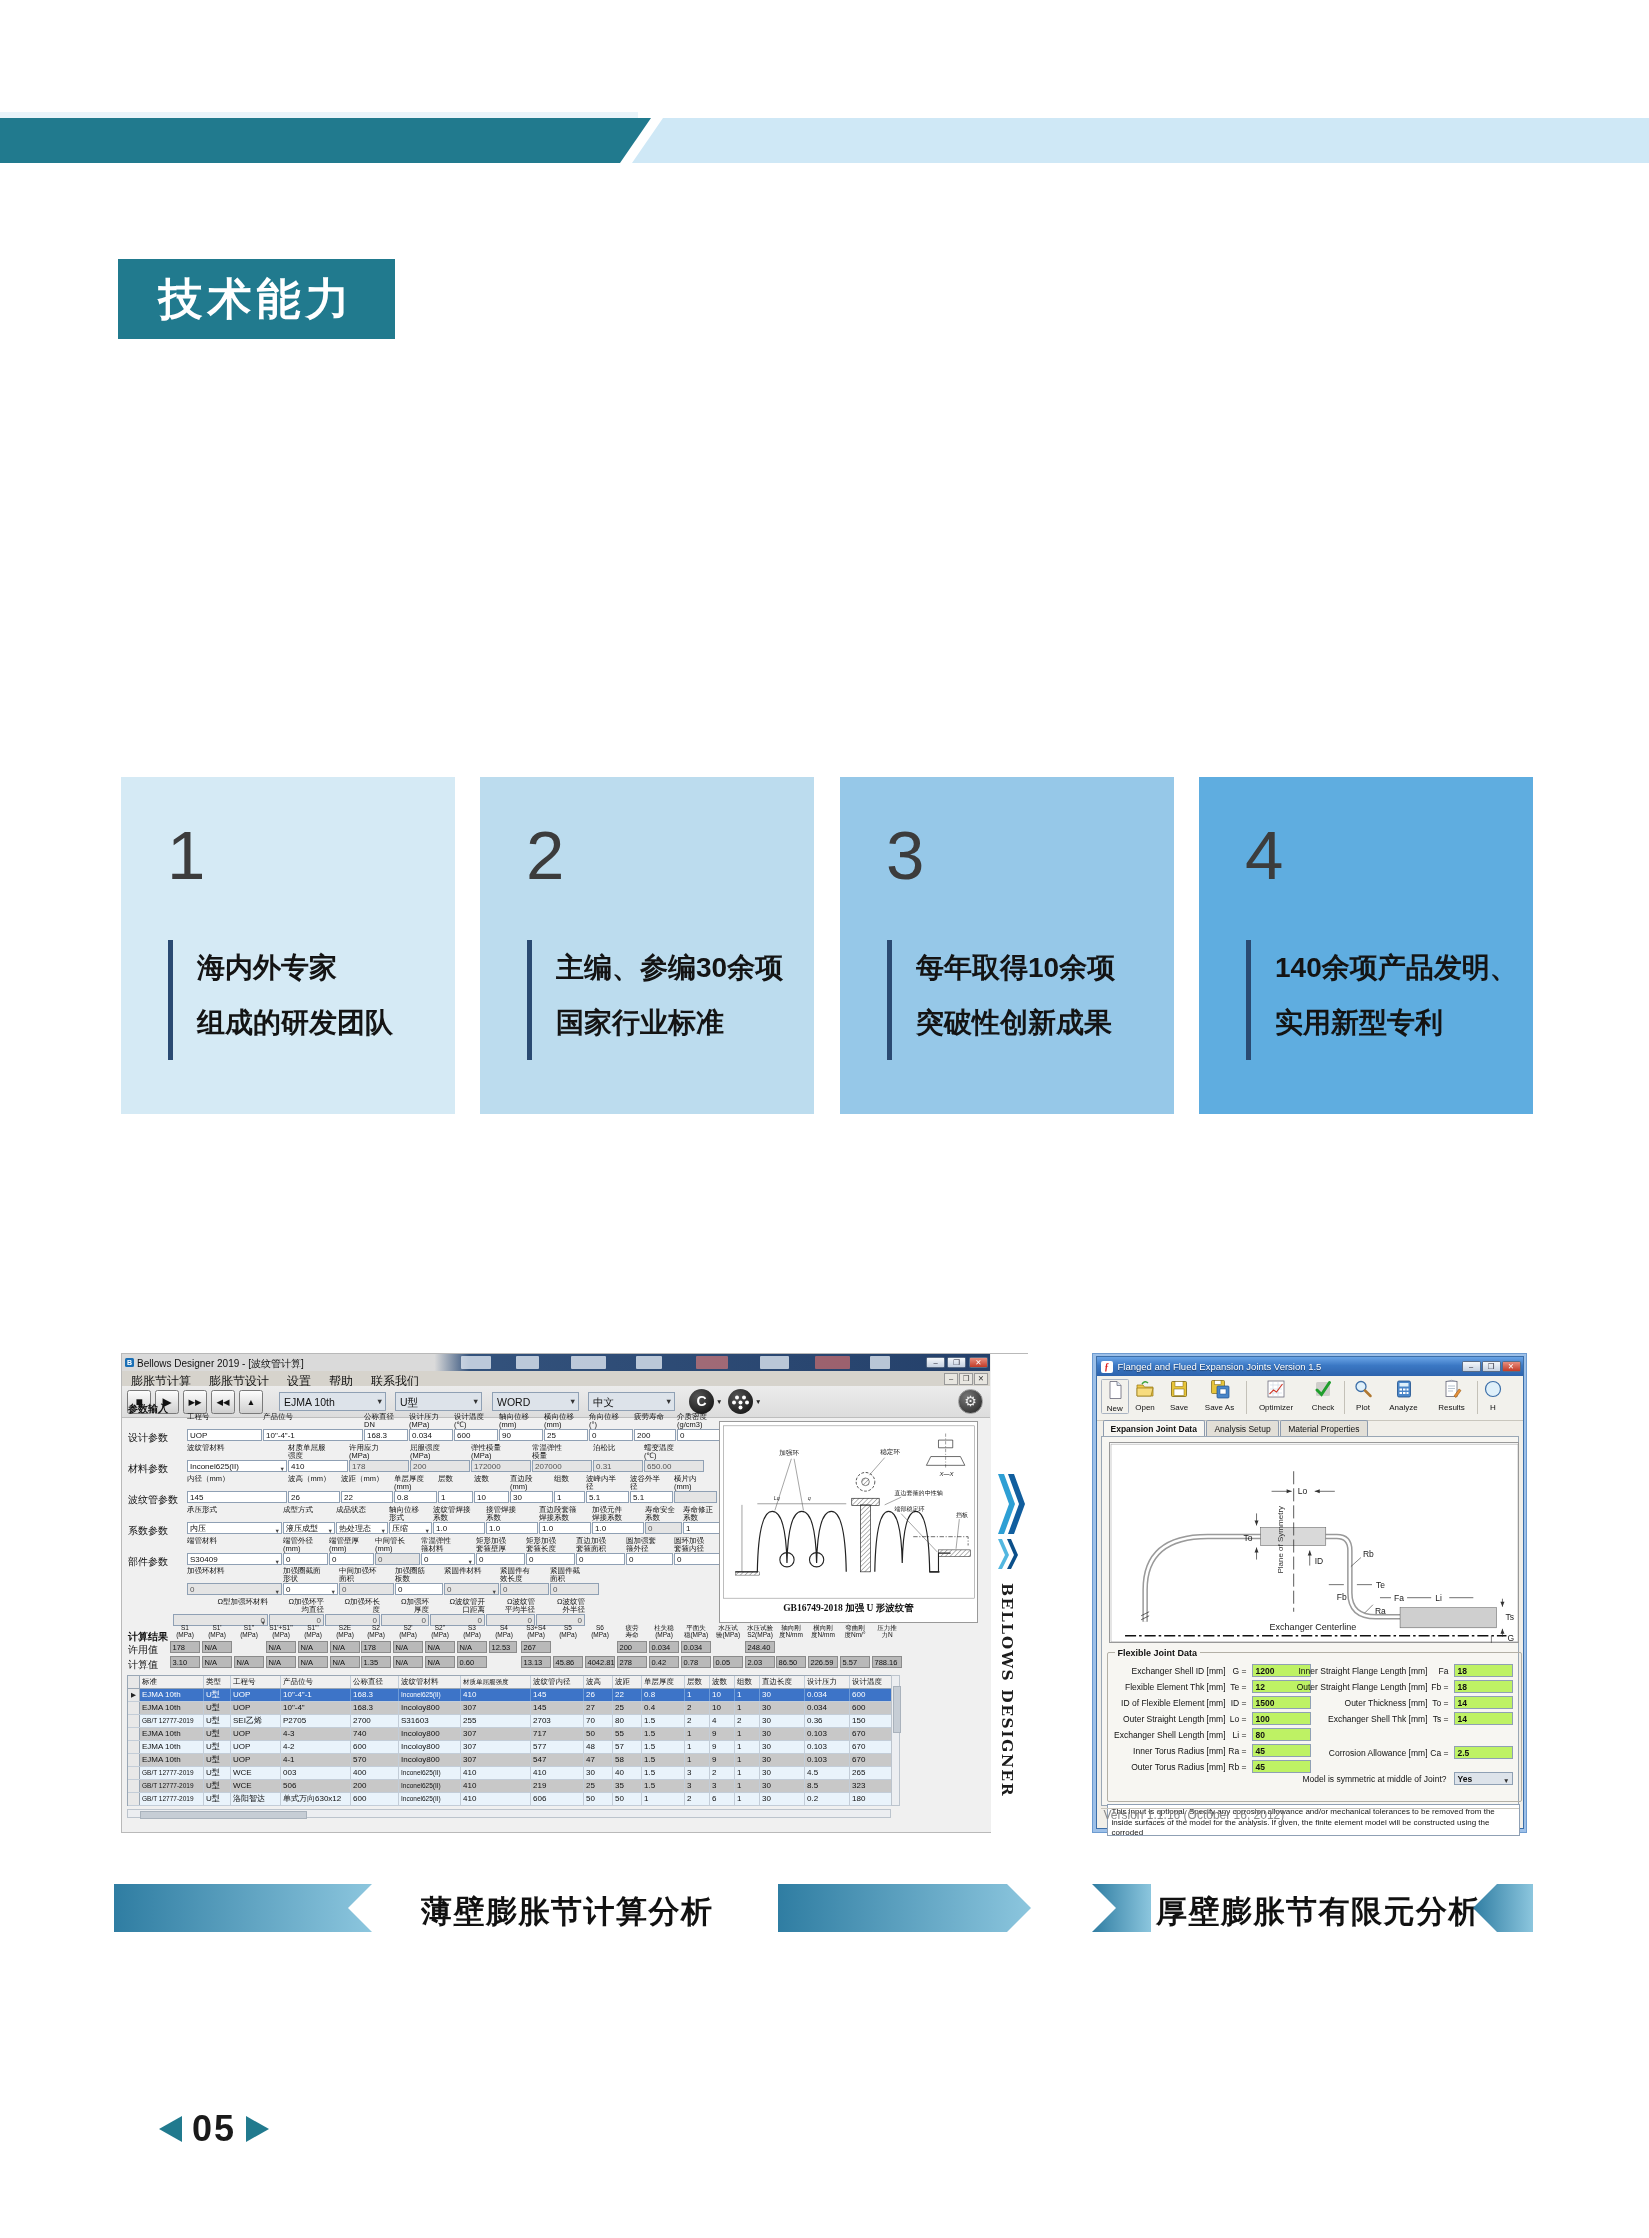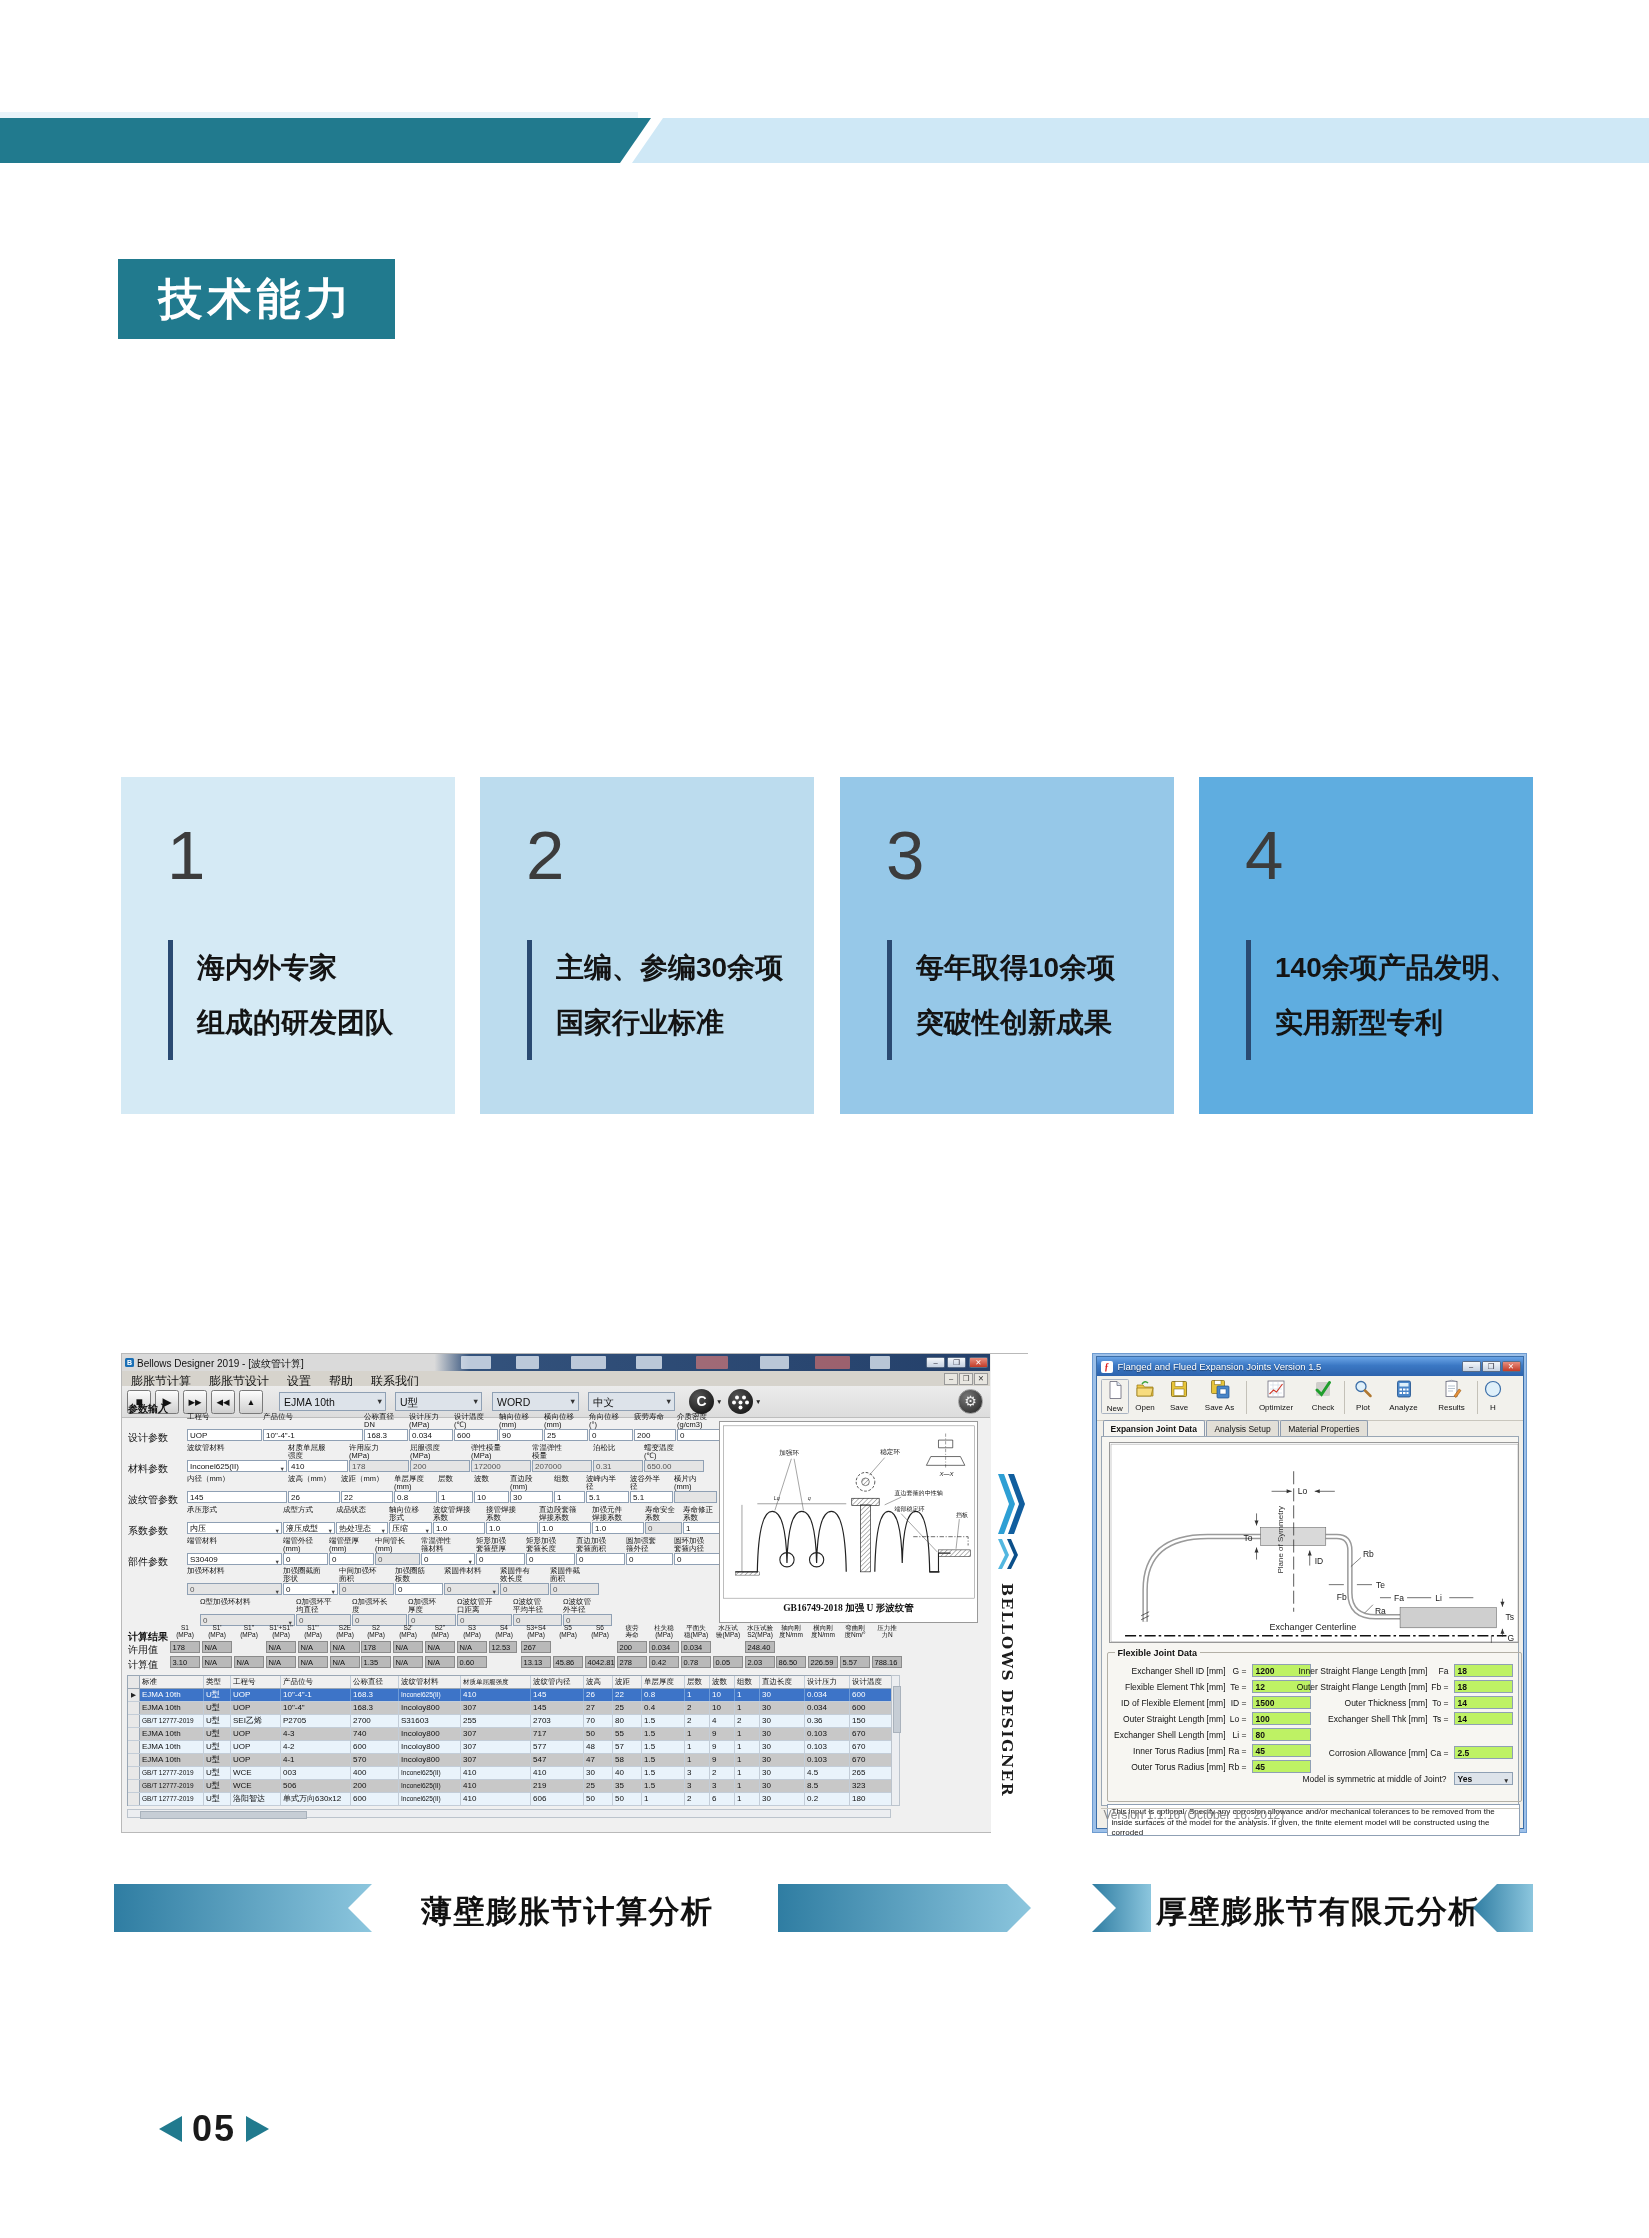--- a/index.html
+++ b/index.html
@@ -284,21 +284,21 @@
 套箍长度</div><div class="pinput">0</div></div><div class="pcol" style="width: 49px;"><div class="phead">直边加强
 套箍面积</div><div class="pinput">0</div></div><div class="pcol" style="width: 47px;"><div class="phead">圆加强套
 箍外径</div><div class="pinput">0</div></div><div class="pcol" style="width: 47px;"><div class="phead">圆环加强
 套箍内径</div><div class="pinput">0</div></div></div>
         <div class="abs" style="left: 65px; top: 213px; white-space: nowrap;"><div class="pcol" style="width: 95px;"><div class="phead">加强环材料</div><div class="pinput dis">0<div class="pa">▼</div></div></div><div class="pcol" style="width: 55px;"><div class="phead">加强圈截面
 形状</div><div class="pinput">0<div class="pa">▼</div></div></div><div class="pcol" style="width: 55px;"><div class="phead">中间加强环
 面积</div><div class="pinput dis">0</div></div><div class="pcol" style="width: 48px;"><div class="phead">加强圈筋
 板数</div><div class="pinput">0</div></div><div class="pcol" style="width: 55px;"><div class="phead">紧固件材料</div><div class="pinput dis">0<div class="pa">▼</div></div></div><div class="pcol" style="width: 49px;"><div class="phead">紧固件有
 效长度</div><div class="pinput dis">0</div></div><div class="pcol" style="width: 49px;"><div class="phead">紧固件截
 面积</div><div class="pinput dis">0</div></div></div>
-        <div class="abs" style="left: 78px; top: 244px; white-space: nowrap;"><div class="pcol" style="width: 95px;"><div class="phead">Ω型加强环材料</div><div class="pinput dis">0<div class="pa">▼</div></div></div><div class="pcol" style="width: 55px;"><div class="phead">Ω加强环平
+        <div class="abs" style="left: 51px; top: 244px; white-space: nowrap; text-align: right;"><div class="pcol" style="width: 95px;"><div class="phead">Ω型加强环材料</div><div class="pinput dis">0<div class="pa">▼</div></div></div><div class="pcol" style="width: 55px;"><div class="phead">Ω加强环平
 均直径</div><div class="pinput dis">0</div></div><div class="pcol" style="width: 55px;"><div class="phead">Ω加强环长
 度</div><div class="pinput dis">0</div></div><div class="pcol" style="width: 48px;"><div class="phead">Ω加强环
 厚度</div><div class="pinput dis">0</div></div><div class="pcol" style="width: 55px;"><div class="phead">Ω波纹管开
 口距离</div><div class="pinput dis">0</div></div><div class="pcol" style="width: 49px;"><div class="phead">Ω波纹管
 平均半径</div><div class="pinput dis">0</div></div><div class="pcol" style="width: 49px;"><div class="phead">Ω波纹管
 外半径</div><div class="pinput dis">0</div></div></div>
       </div>
 
     <div class="panel" style="left:597px;top:67px;width:259px;height:202px;">
       <svg width="258" height="180" viewBox="0 0 470 326">

